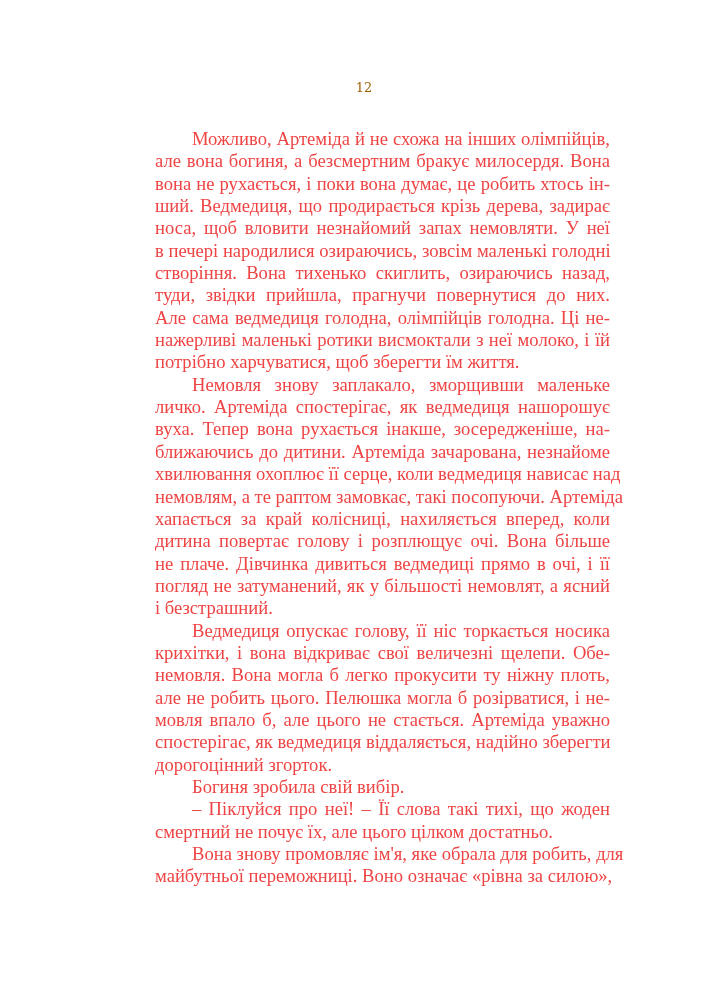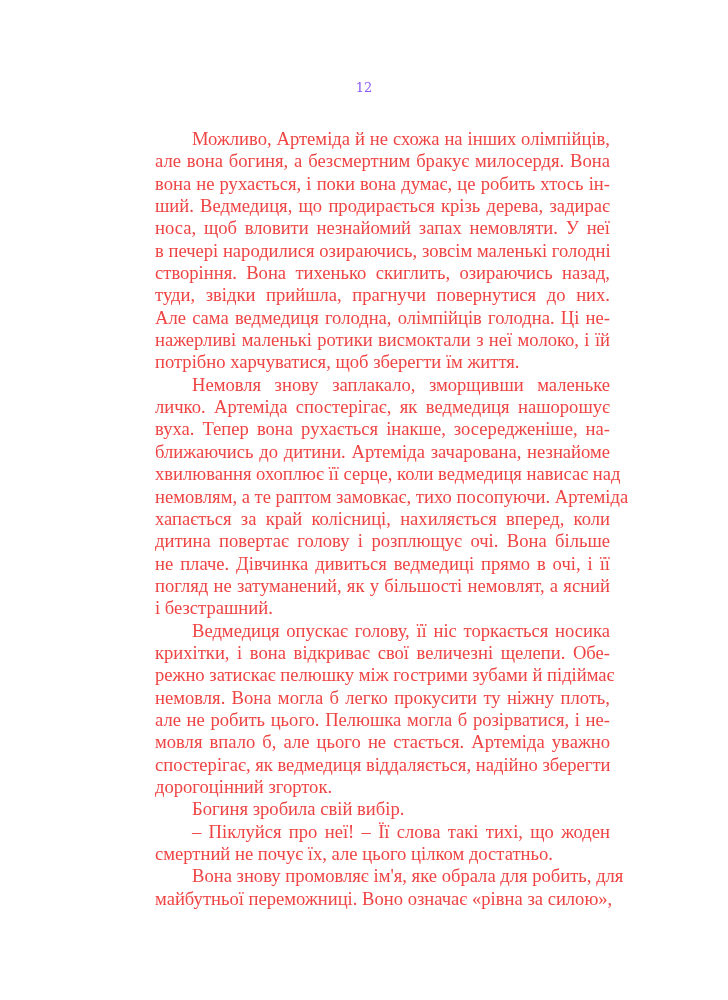--- a/index.html
+++ b/index.html
@@ -22,21 +22,21 @@
       background: #ffffff;
     }
     .page-number {
       position: absolute;
       top: 80px;
       left: 0;
       width: 728px;
       text-align: center;
       font-family: "DejaVu Serif", "Liberation Serif", serif;
       font-size: 13px;
-      color: #8b5cf6;
+      color: #a16207;
     }
     .body-text {
       position: absolute;
       left: 155px;
       top: 128px;
       width: 455px;
       font-family: "Liberation Serif", "DejaVu Serif", serif;
       font-size: 18.6px;
       line-height: 22.35px;
       color: #ef4444;
@@ -76,31 +76,30 @@
         <span class="line">Але сама ведмедиця голодна, олімпійців голодна. Ці не-</span>
         <span class="line">нажерливі маленькі ротики висмоктали з неї молоко, і їй</span>
         <span class="line last">потрібно харчуватися, щоб зберегти їм життя.</span>
       </div>
       <div>
         <span class="line indent">Немовля знову заплакало, зморщивши маленьке</span>
         <span class="line">личко. Артеміда спостерігає, як ведмедиця нашорошує</span>
         <span class="line">вуха. Тепер вона рухається інакше, зосередженіше, на-</span>
         <span class="line">ближаючись до дитини. Артеміда зачарована, незнайоме</span>
         <span class="line">хвилювання охоплює її серце, коли ведмедиця нависає над</span>
-        <span class="line">немовлям, а те раптом замовкає, тихо посопуючи. Артеміда</span>
+        <span class="line">немовлям, а те раптом замовкає, такі посопуючи. Артеміда</span>
         <span class="line">хапається за край колісниці, нахиляється вперед, коли</span>
         <span class="line">дитина повертає голову і розплющує очі. Вона більше</span>
         <span class="line">не плаче. Дівчинка дивиться ведмедиці прямо в очі, і її</span>
         <span class="line">погляд не затуманений, як у більшості немовлят, а ясний</span>
         <span class="line last">і безстрашний.</span>
       </div>
       <div>
         <span class="line indent">Ведмедиця опускає голову, її ніс торкається носика</span>
         <span class="line">крихітки, і вона відкриває свої величезні щелепи. Обе-</span>
-        <span class="line">режно затискає пелюшку між гострими зубами й підіймає</span>
         <span class="line">немовля. Вона могла б легко прокусити ту ніжну плоть,</span>
         <span class="line">але не робить цього. Пелюшка могла б розірватися, і не-</span>
         <span class="line">мовля впало б, але цього не стається. Артеміда уважно</span>
         <span class="line">спостерігає, як ведмедиця віддаляється, надійно зберегти</span>
         <span class="line last">дорогоцінний згорток.</span>
       </div>
       <div>
         <span class="line indent last">Богиня зробила свій вибір.</span>
       </div>
       <div>

